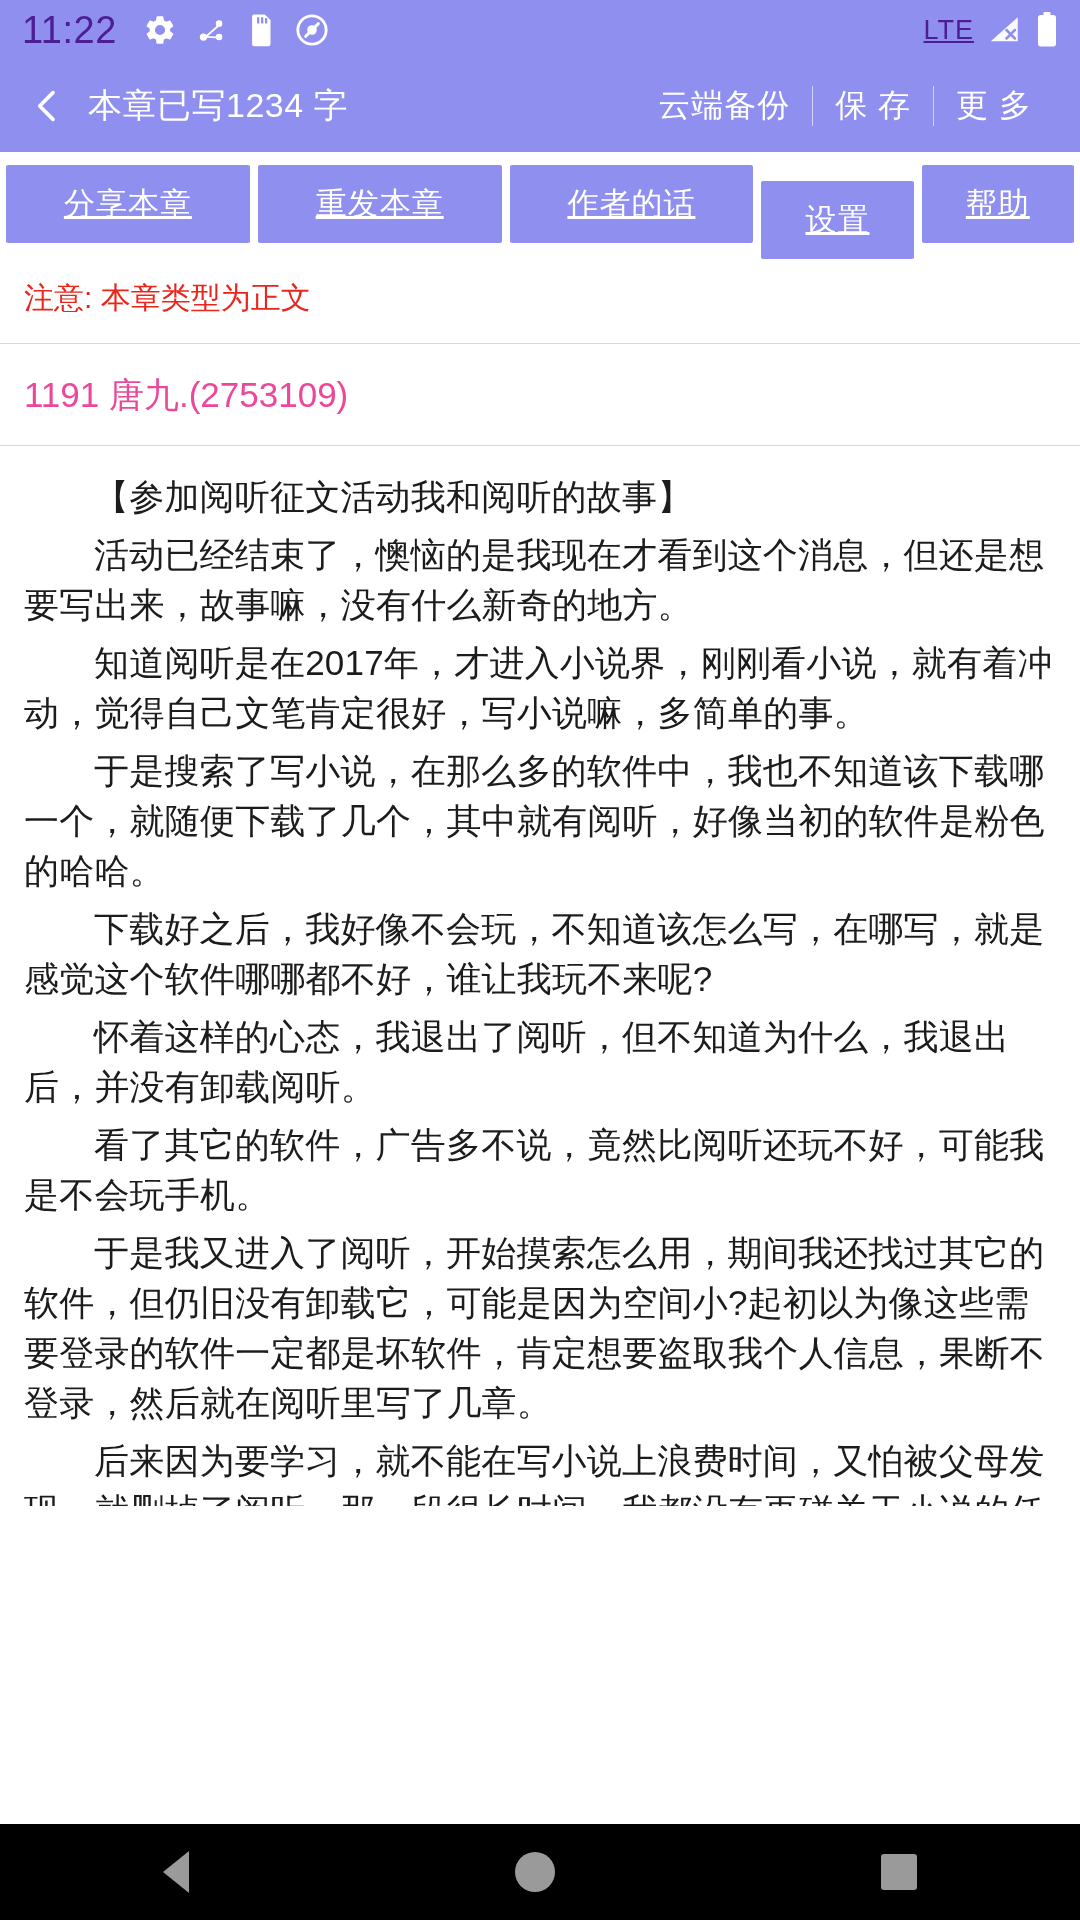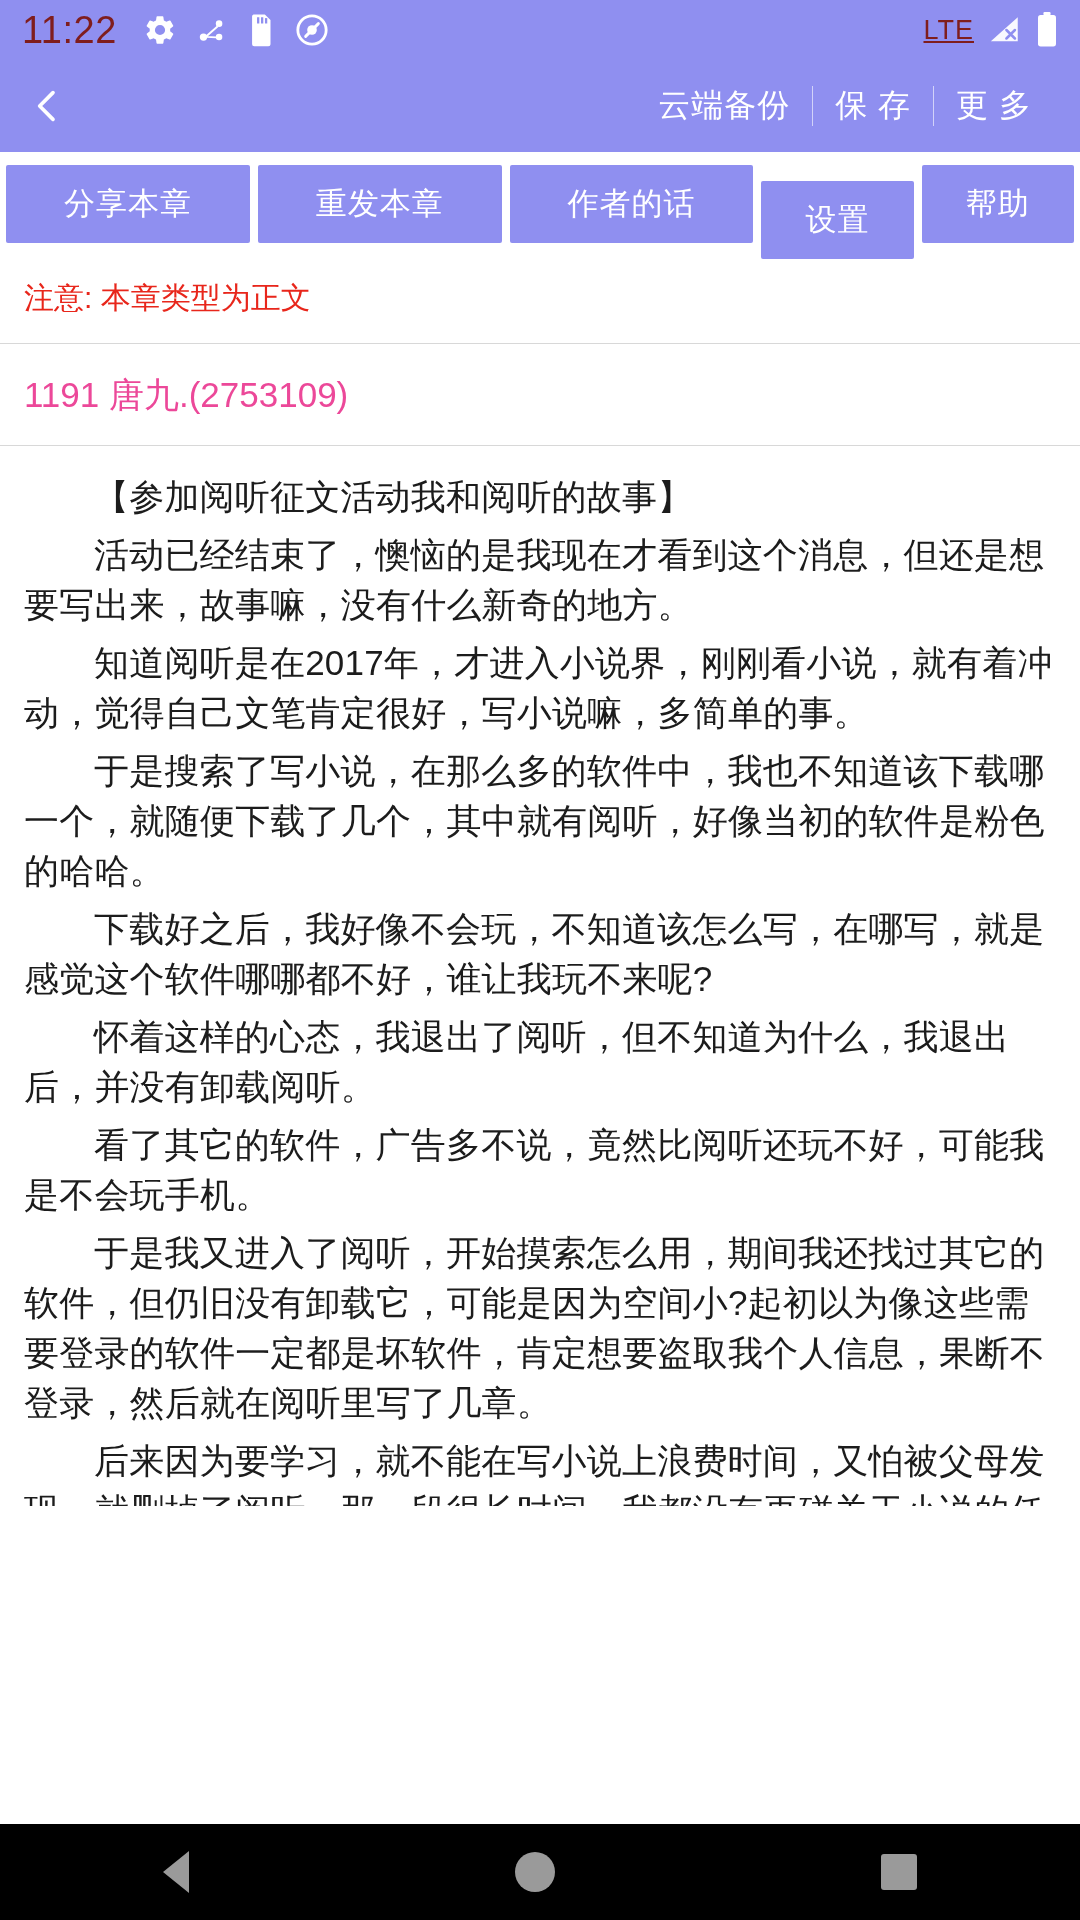--- a/index.html
+++ b/index.html
@@ -12,21 +12,21 @@
     height: 1920px;
     font-family: "Liberation Sans", "DejaVu Sans", sans-serif;
     overflow: hidden;
     position: relative;
   }
 
   
   .status-bar {
     height: 60px;
     background: #8f8ff0;
-    color: #7f1d1d;
+    color: #4c1d95;
     display: flex;
     align-items: center;
     padding: 0 22px;
     box-sizing: border-box;
   }
   .status-clock {
     font-size: 38px;
     font-weight: 400;
     letter-spacing: 0.5px;
     margin-right: 26px;
@@ -104,20 +104,21 @@
     border: none;
     height: 78px;
     flex: 1 1 auto;
     font-size: 31px;
     font-family: inherit;
     letter-spacing: 1px;
     display: flex;
     align-items: center;
     justify-content: center;
     border-radius: 2px;
+    text-decoration: underline;
   }
   .chip.w-share  { flex-grow: 1.06; }
   .chip.w-repub  { flex-grow: 1.06; }
   .chip.w-author { flex-grow: 1.06; }
   .chip.w-set    { flex-grow: 0.78; margin-top: 31px; }
   .chip.w-help   { flex-grow: 0.78; }
 
   
   .notice {
     padding: 22px 24px 24px 24px;
@@ -235,20 +236,21 @@
     </span>
   </div>
 </div>
 
 <div class="app-bar">
   <div class="back-btn">
     <svg class="svg-ic" width="40" height="40" viewBox="0 0 24 24" fill="none" stroke="#ffffff" stroke-width="2.2" stroke-linecap="round" stroke-linejoin="round">
       <polyline points="15,4 7,12 15,20"></polyline>
     </svg>
   </div>
+  <div class="app-title">本章已写1234 字</div>
   <div class="app-actions">
     <div class="act">云端备份</div>
     <div class="sep"></div>
     <div class="act">保 存</div>
     <div class="sep"></div>
     <div class="act">更 多</div>
   </div>
 </div>
 
 <div class="button-row">

